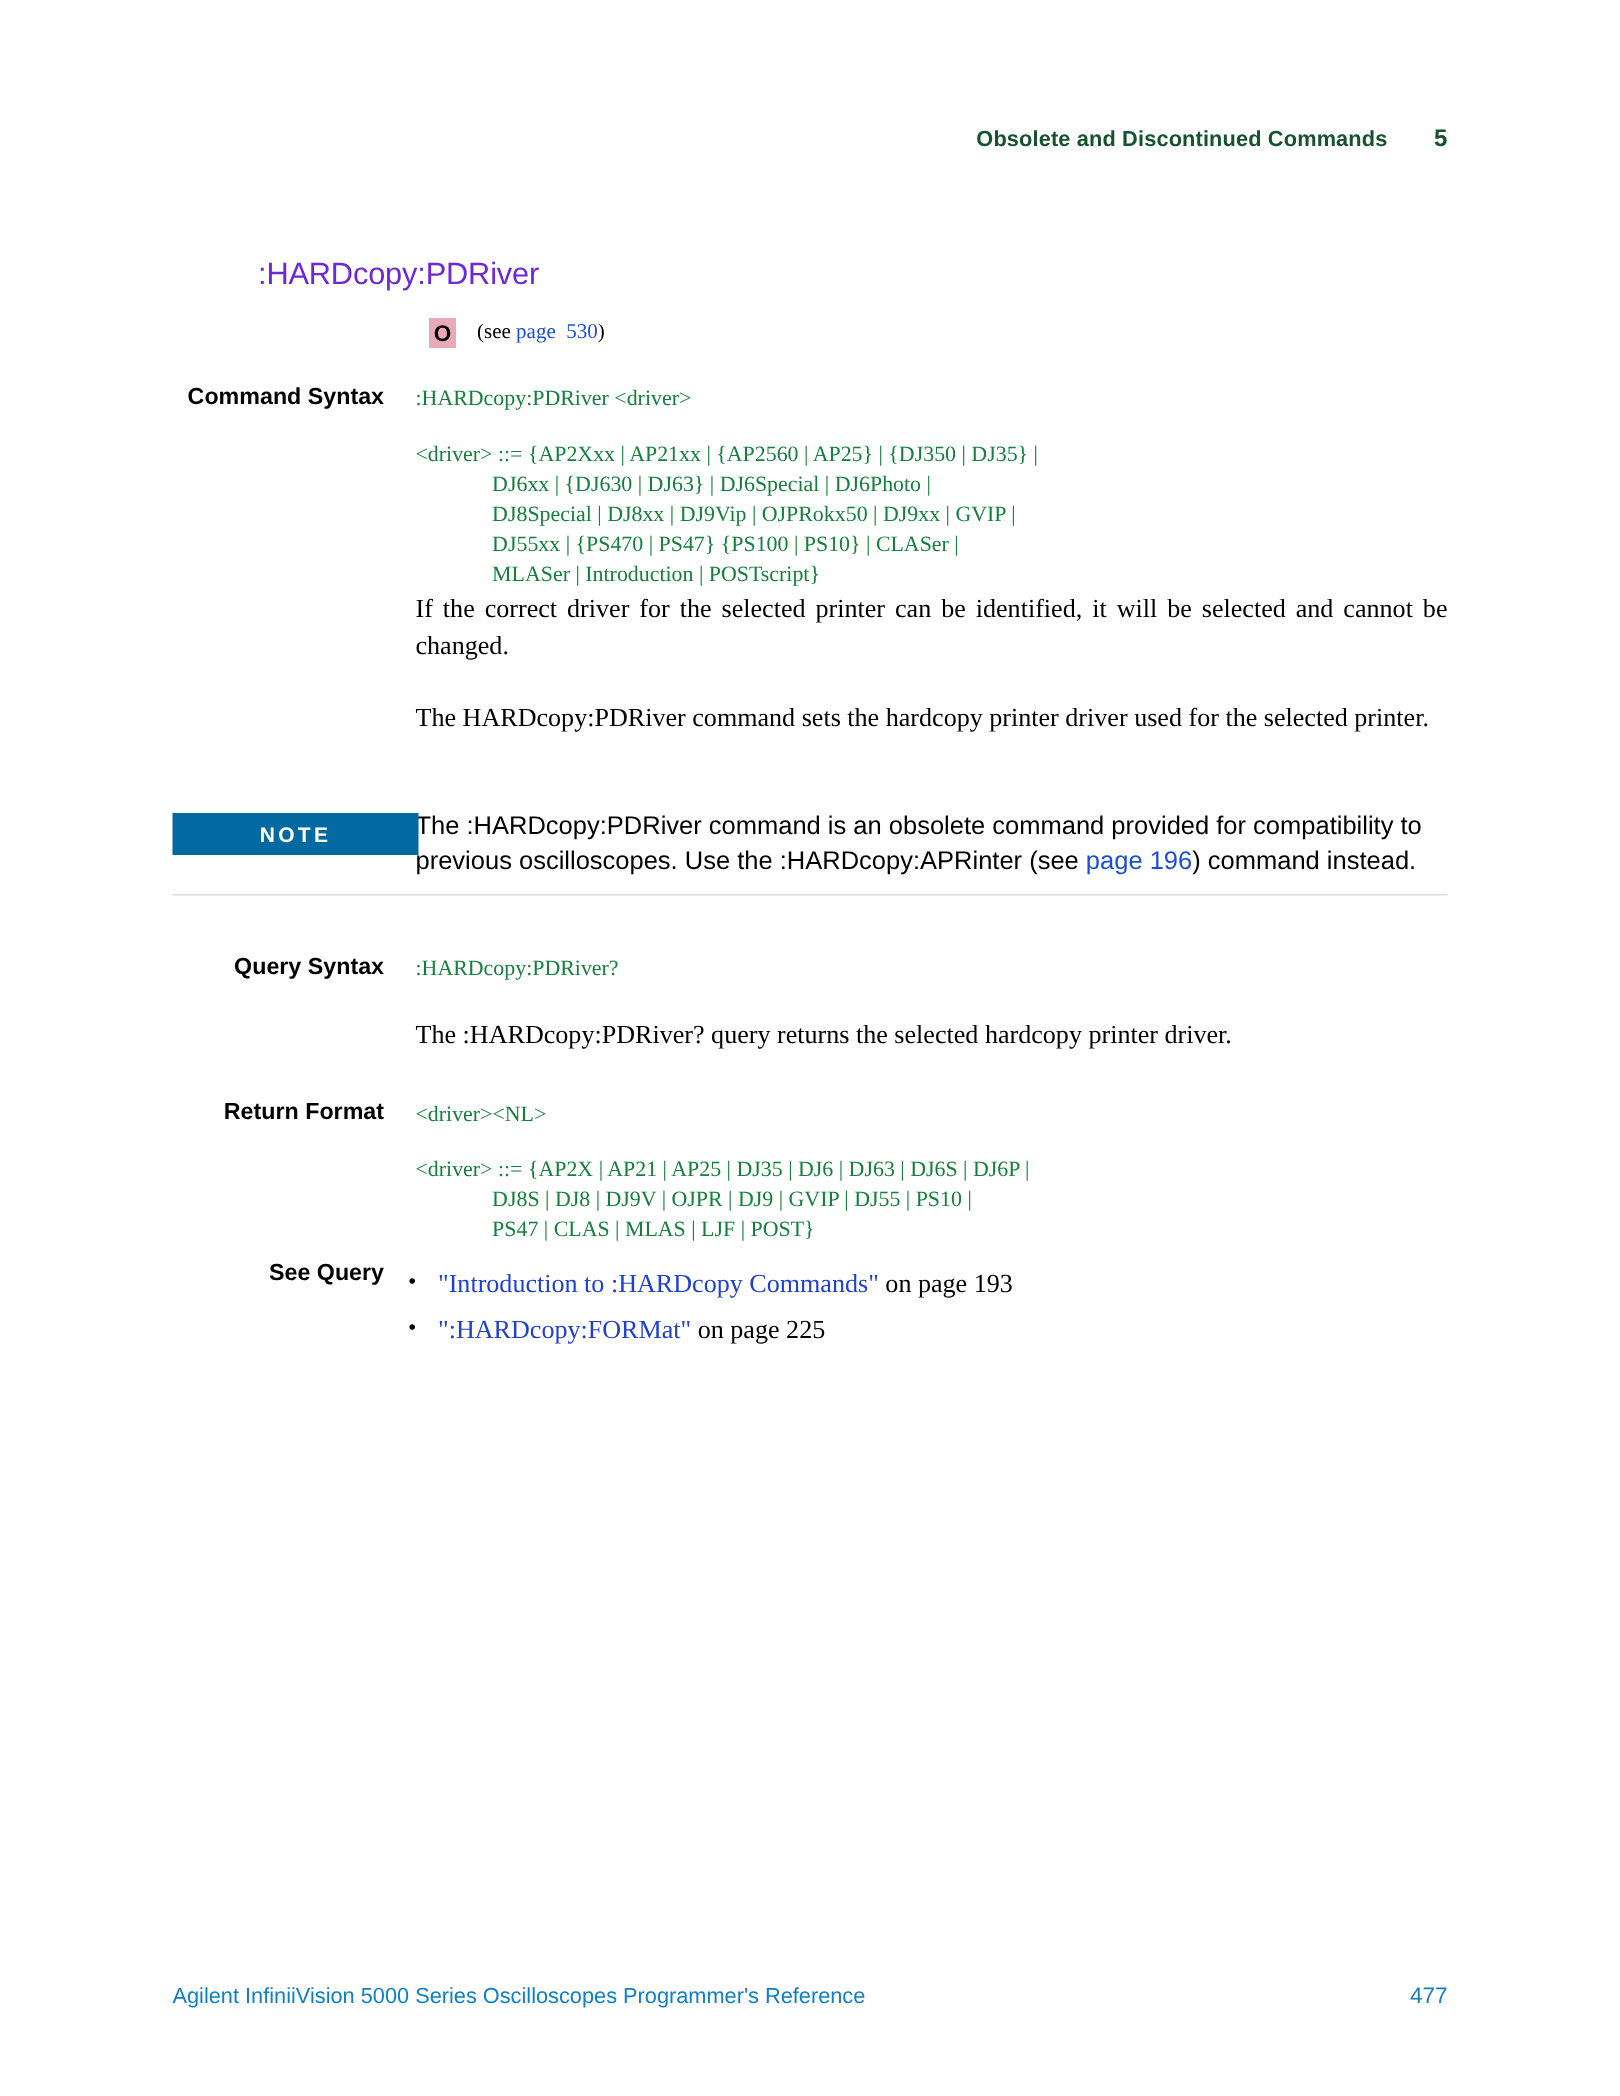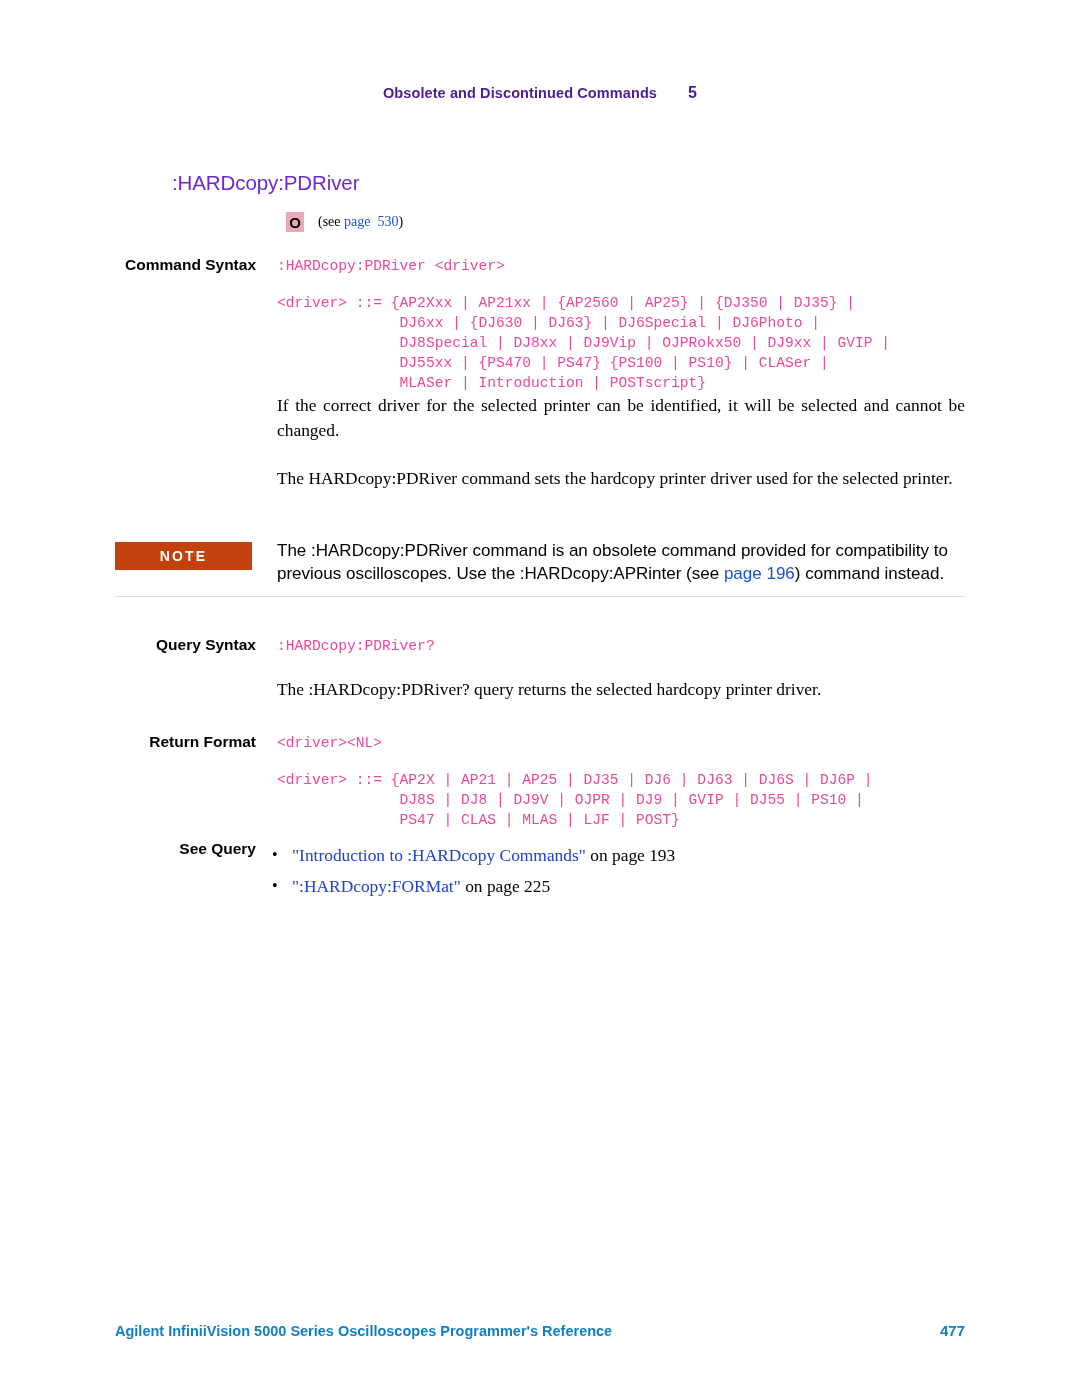--- a/index.html
+++ b/index.html
@@ -23,26 +23,26 @@
 
   
   .runhead {
     position: absolute;
     top: 84px;
     left: 115px;
     right: 115px;
     height: 22px;
     display: flex;
     align-items: baseline;
-    justify-content: center;
+    justify-content: flex-end;
     font-family: "Liberation Sans Narrow", "Liberation Sans", sans-serif;
     font-weight: bold;
     font-size: 14.5px;
     letter-spacing: 0.1px;
-    color: #4c1d95;
+    color: #14532d;
   }
   .runhead .rh-title { white-space: nowrap; }
   .runhead .rh-num {
     width: 40px;
     text-align: right;
     font-size: 16px;
   }
 
   
   .cmd-title {
@@ -100,25 +100,25 @@
     font-weight: bold;
     font-size: 15.5px;
     color: #000000;
     white-space: nowrap;
   }
   .content {
     margin-left: 162px;
   }
 
   .mono {
-    font-family: Liberation Mono, monospace;
+    font-family: Liberation Serif, serif;
     font-size: 14.6px;
     line-height: 20px;
     white-space: pre;
-    color: #ec4899;
+    color: #15803d;
   }
 
   .para {
     font-size: 17.4px;
     line-height: 25px;
     text-align: justify;
     color: #000000;
   }
   .para + .para { margin-top: 18px; }
 
@@ -126,23 +126,23 @@
   .note-wrap {
     position: absolute;
     left: 115px;
     top: 540px;
     width: 850px;
   }
   .note-badge {
     position: absolute;
     left: 0;
     top: 2px;
-    width: 137px;
+    width: 164px;
     height: 28px;
-    background: #c2410c;
+    background: #0369a1;
     color: #ffffff;
     font-family: "Liberation Sans Narrow", "Liberation Sans", sans-serif;
     font-weight: bold;
     font-size: 14px;
     letter-spacing: 2.2px;
     display: flex;
     align-items: center;
     justify-content: center;
   }
   .note-text {
@@ -184,21 +184,21 @@
   
   .footer {
     position: absolute;
     left: 115px;
     right: 115px;
     top: 1322px;
     display: flex;
     align-items: baseline;
     justify-content: space-between;
     font-family: "Liberation Sans Narrow", "Liberation Sans", sans-serif;
-    font-weight: bold;
+    font-weight: normal;
     font-size: 14.5px;
     color: #0f7fc6;
   }
   .footer .f-num { font-size: 15px; }
 </style>
 </head>
 <body>
 
 <div class="page">
 

